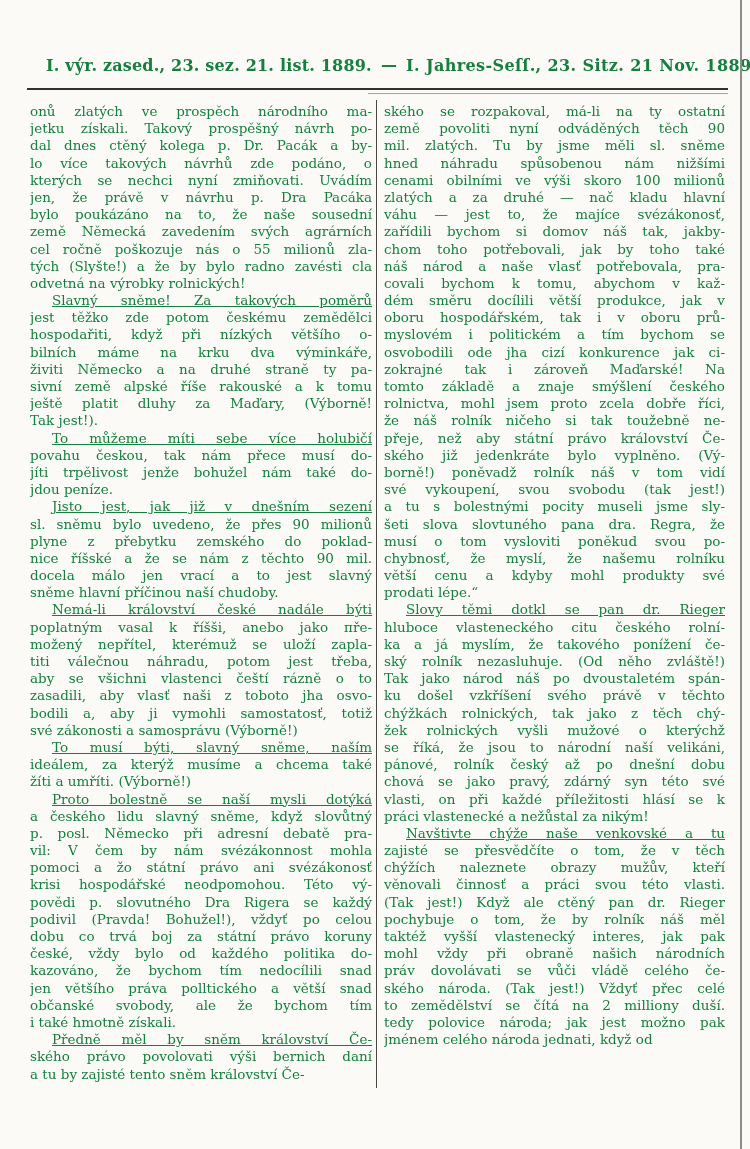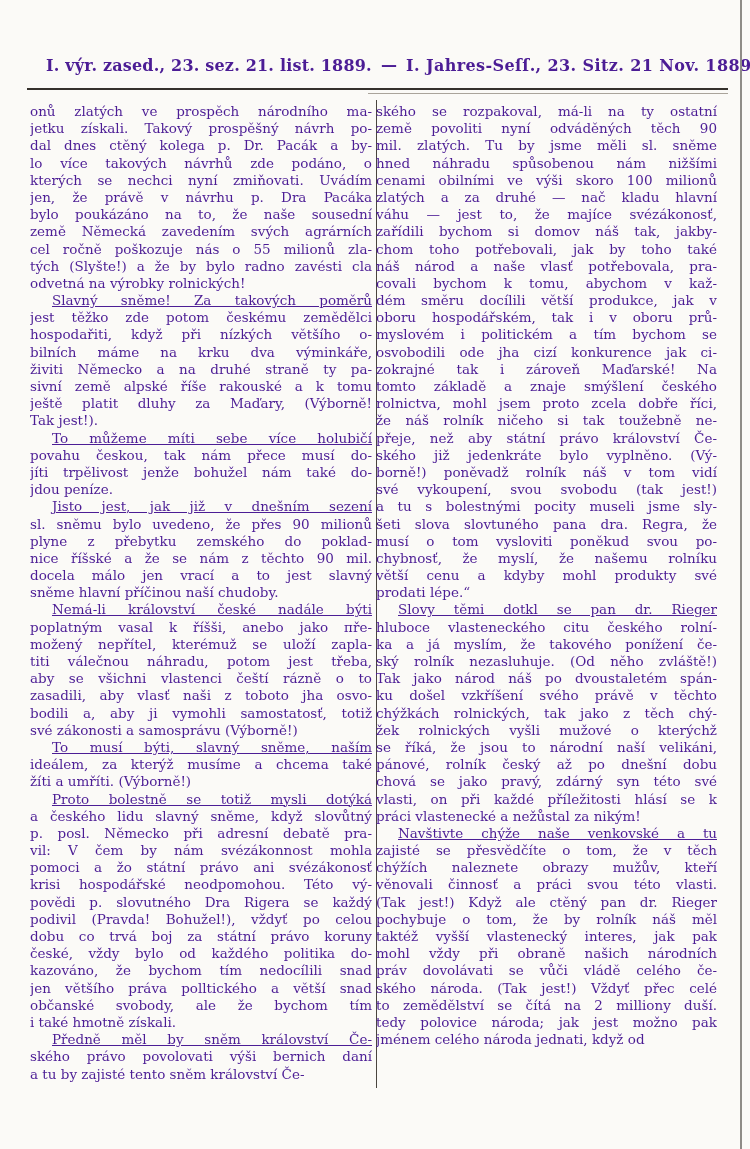--- a/index.html
+++ b/index.html
@@ -1,33 +1,33 @@
 <!DOCTYPE html>
 <html><head>
 <meta charset="utf-8">
 <style>
   html,body { margin:0; padding:0; }
   .page {
     position:relative; width:750px; height:1149px;
-    background:#fbfaf7; color:#4c1d95; overflow:hidden;
+    background:#fbfaf7; color:#15803d; overflow:hidden;
     font-family:"DejaVu Serif", serif;
   }
   .page-header {
     position:absolute; top:56px; left:28px; right:22px;
     display:flex; align-items:baseline; white-space:nowrap;
     font-weight:bold; font-size:16px; letter-spacing:0.2px;
   }
   .h-cz { padding-left:18px; }
   .h-sep { margin:0 9px; }
   .h-de { letter-spacing:0.4px; }
   .rule-main { position:absolute; left:27px; right:22px; top:88px; height:2px; background:#35312c; }
   .rule-faint { position:absolute; left:368px; right:22px; top:93px; height:1px; background:#aaa49b; }
   .col { position:absolute; top:103px; font-size:13.5px; }
   .col-left  { left:30px;  width:342px; }
-  .col-right { left:376px; width:341px; }
+  .col-right { left:384px; width:341px; }
   .line {
     height:17.2px; line-height:17.2px;
     text-align:justify; text-align-last:justify;
     white-space:nowrap; overflow:hidden;
   }
   .line.last { text-align-last:left; }
   .line.indent { text-indent:22px;text-decoration:underline; }
   .par.spaced { }
   .divider { position:absolute; left:376px; top:100px; width:1px; height:988px; background:#4a453f; }
   .edge-line { position:absolute; left:740px; top:0; width:2px; height:1149px; background:#8f8c87; }
@@ -93,21 +93,21 @@
         <div class="line">zasadili, aby vlasť naši z toboto jha osvo-</div>
         <div class="line">bodili a, aby ji vymohli samostatosť, totiž</div>
         <div class="line last">své zákonosti a samosprávu (Výborně!)</div>
       </div>
       <div class="par">
         <div class="line indent">To musí býti, slavný sněme, naším</div>
         <div class="line">ideálem, za kterýž musíme a chcema také</div>
         <div class="line last">žíti a umříti. (Výborně!)</div>
       </div>
       <div class="par">
-        <div class="line indent">Proto bolestně se totiž mysli dotýká</div>
+        <div class="line indent">Proto bolestně se naší mysli dotýká</div>
         <div class="line">a českého lidu slavný sněme, když slovůtný</div>
         <div class="line">p. posl. Německo při adresní debatě pra-</div>
         <div class="line">vil: V čem by nám svézákonnost mohla</div>
         <div class="line">pomoci a žo státní právo ani svézákonosť</div>
         <div class="line">krisi hospodářské neodpomohou. Této vý-</div>
         <div class="line">povědi p. slovutného Dra Rigera se každý</div>
         <div class="line">podivil (Pravda! Bohužel!), vždyť po celou</div>
         <div class="line">dobu co trvá boj za státní právo koruny</div>
         <div class="line">české, vždy bylo od každého politika do-</div>
         <div class="line">kazováno, že bychom tím nedocílili snad</div>

